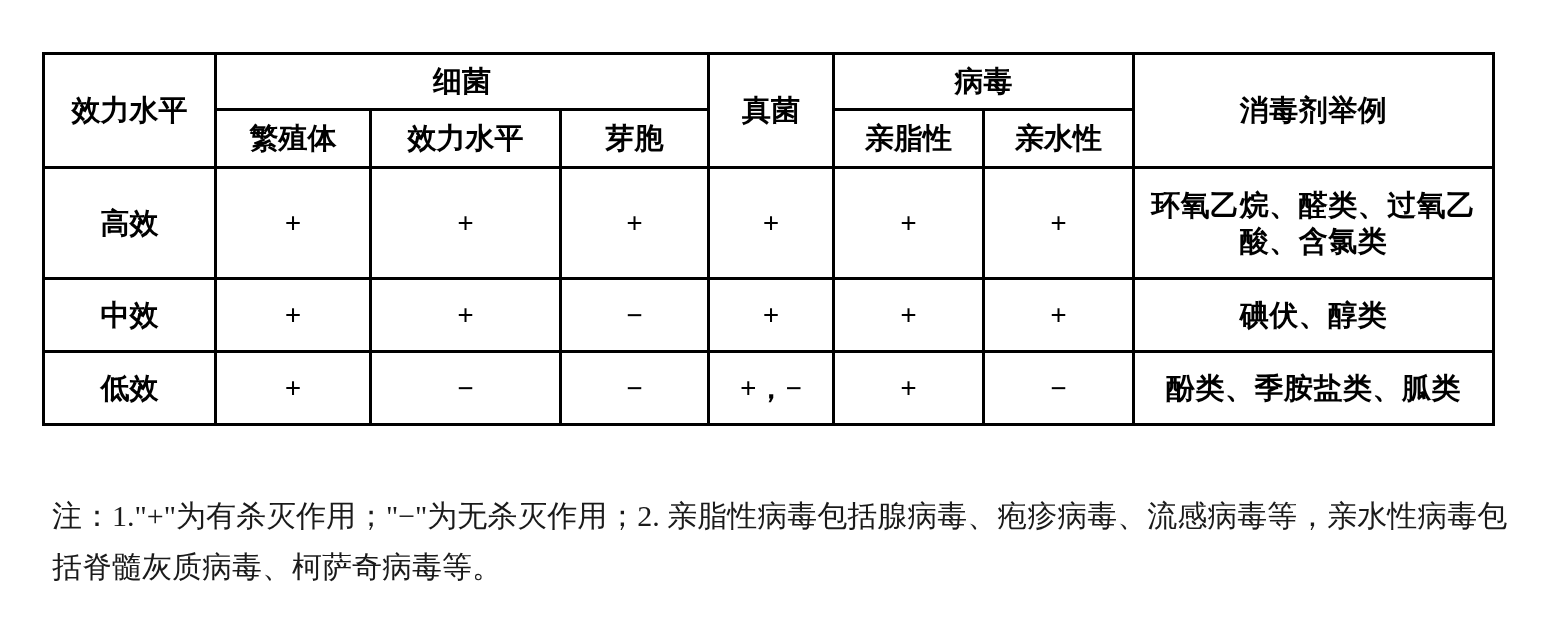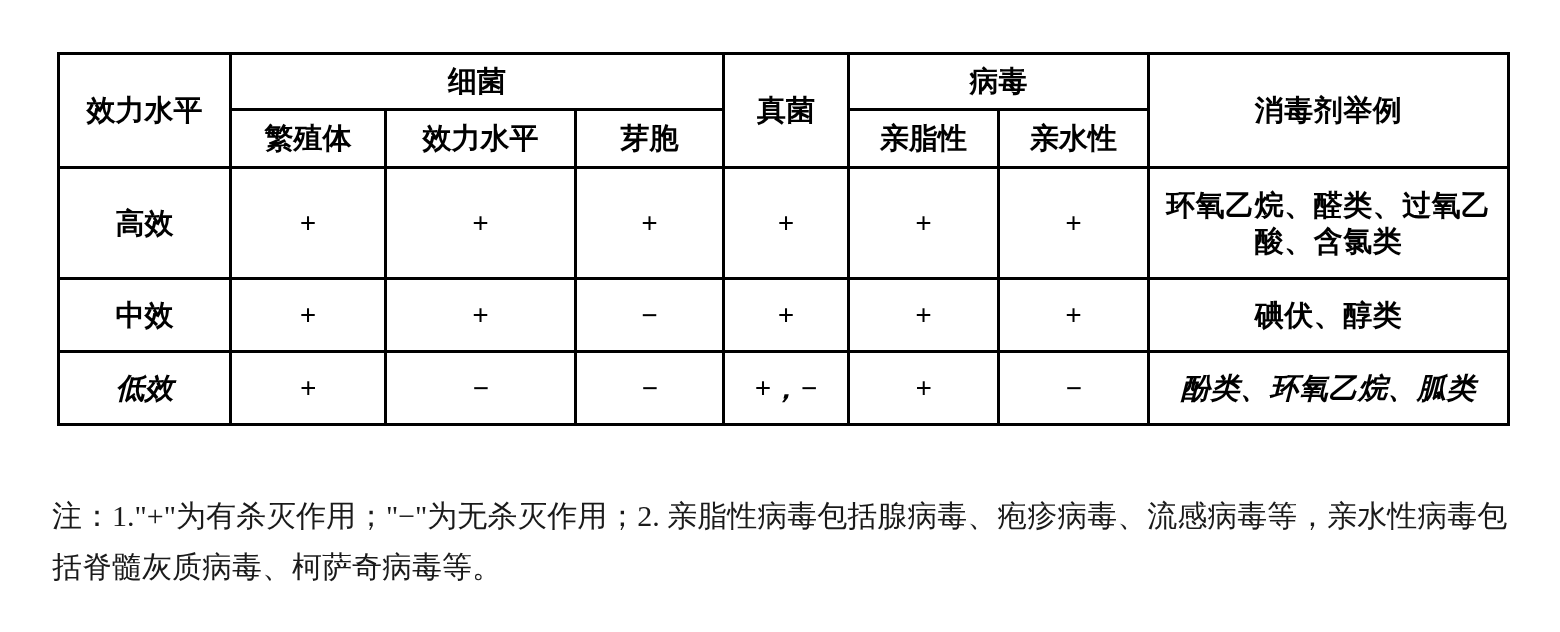--- a/index.html
+++ b/index.html
@@ -15,21 +15,21 @@
     overflow: hidden;
   }
   .page {
     position: relative;
     width: 1560px;
     height: 632px;
     box-sizing: border-box;
   }
   .table-wrap {
     position: absolute;
-    left: 57px;
+    left: 42px;
     top: 52px;
     width: 1148px;
   }
   table.efficacy {
     border-collapse: collapse;
     table-layout: fixed;
     width: 1450px;
     background: #fff;
   }
   table.efficacy th,
@@ -50,21 +50,21 @@
   .col-fungi  { width: 125px; }
   .col-d      { width: 150px; }
   .col-e      { width: 150px; }
   .col-ex     { width: 360px; }
 
   .hdr-group { height: 56px; }
   .hdr-sub   { height: 58px; }
 
   .row-tall td { height: 100px; }
   .row-mid td  { height: 62px; }
-  .row-low td  { height: 62px; font-style: italic; }
+  .row-low td  { height: 62px; }
 
   .sign {
     font-family: "DejaVu Sans", sans-serif;
     font-weight: bold;
     font-size: 27px;
   }
   .examples {
     font-size: 29px;
     letter-spacing: 0.5px;
     padding-left: 4px;
@@ -136,21 +136,21 @@
           <td class="examples">碘伏、醇类</td>
         </tr>
         <tr class="row-low">
           <td>低效</td>
           <td class="sign">+</td>
           <td class="sign">−</td>
           <td class="sign">−</td>
           <td class="sign">+，−</td>
           <td class="sign">+</td>
           <td class="sign">−</td>
-          <td class="examples">酚类、环氧乙烷、胍类</td>
+          <td class="examples">酚类、季胺盐类、胍类</td>
         </tr>
       </tbody>
     </table>
   </div>
 
   <div class="note">注：1."+"为有杀灭作用；"−"为无杀灭作用；2. 亲脂性病毒包括腺病毒、疱疹病毒、流感病毒等，亲水性病毒包括脊髓灰质病毒、柯萨奇病毒等。</div>
 
 </div>
 
 </body></html>

